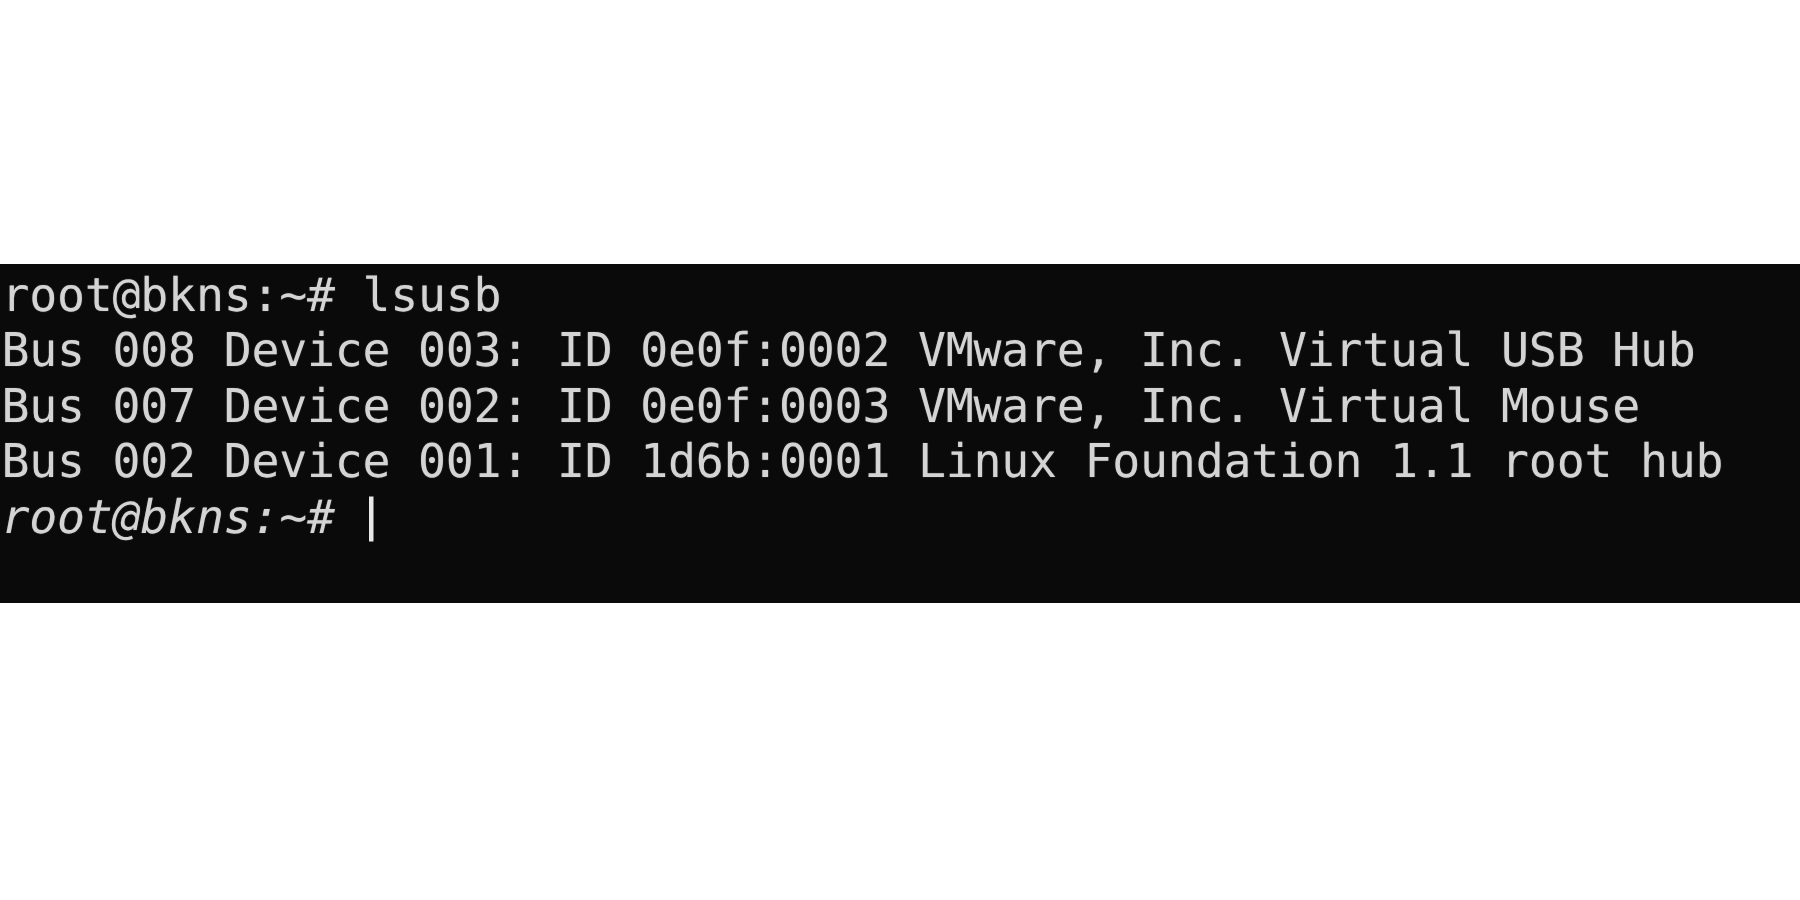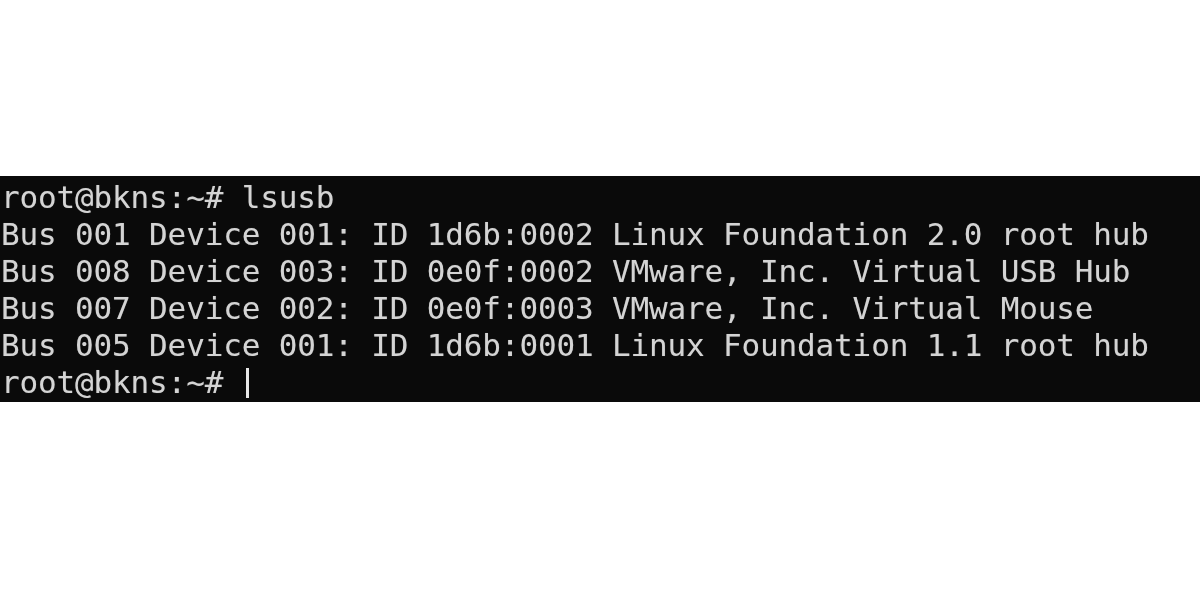--- a/index.html
+++ b/index.html
@@ -45,46 +45,46 @@
     text-shadow: 0 0 1px rgba(210,210,210,0.35);
   }
 
   .term-line.prompt-line {
     display: flex;
     align-items: center;
   }
 
   .prompt-text {
     white-space: pre;
+    font-style: italic;
   }
 
   .cursor {
     display: inline-block;
     width: 3px;
     height: 30px;
     background: #e8e8e8;
     margin-left: 4px;
     vertical-align: middle;
   }
 </style>
 </head>
 <body>
 
 <div id="terminal">
   <div class="term-lines">
 
     <div class="term-line">root@bkns:~# lsusb</div>
 
-    <div class="term-line">Bus 001 Device 001: ID 1d6b:0002 Linux Foundation 2.0 root hub</div>
 
     <div class="term-line">Bus 008 Device 003: ID 0e0f:0002 VMware, Inc. Virtual USB Hub</div>
 
     <div class="term-line">Bus 007 Device 002: ID 0e0f:0003 VMware, Inc. Virtual Mouse</div>
 
-    <div class="term-line">Bus 005 Device 001: ID 1d6b:0001 Linux Foundation 1.1 root hub</div>
+    <div class="term-line">Bus 002 Device 001: ID 1d6b:0001 Linux Foundation 1.1 root hub</div>
 
     <div class="term-line prompt-line">
       <span class="prompt-text">root@bkns:~# </span>
       <span class="cursor"></span>
     </div>
 
   </div>
 
 </div>
 

